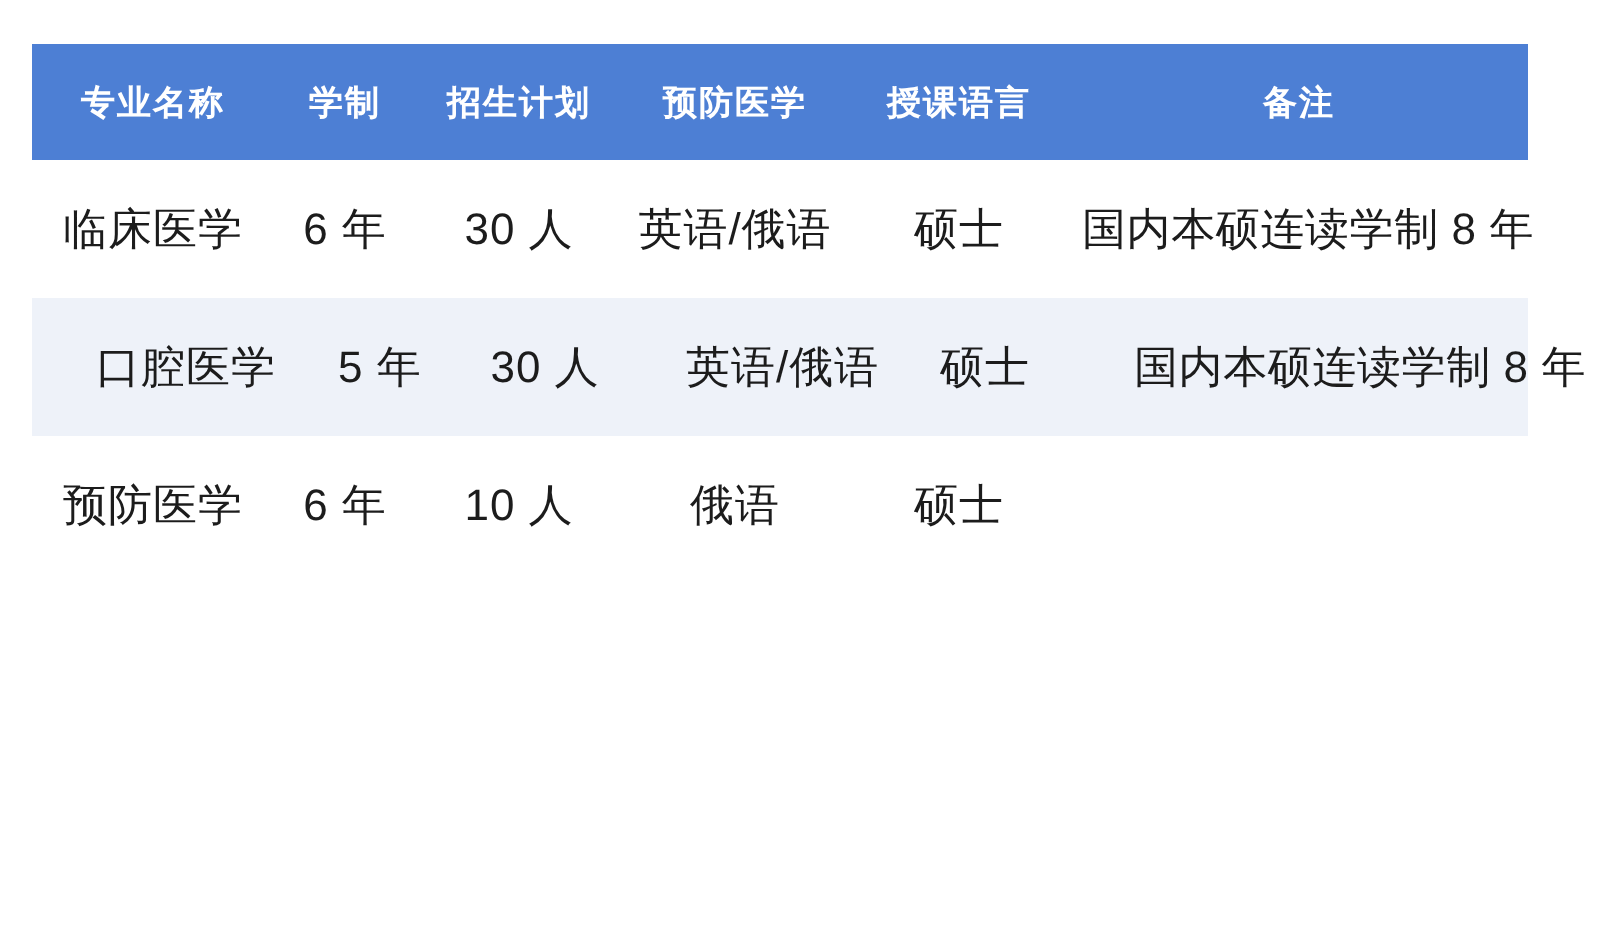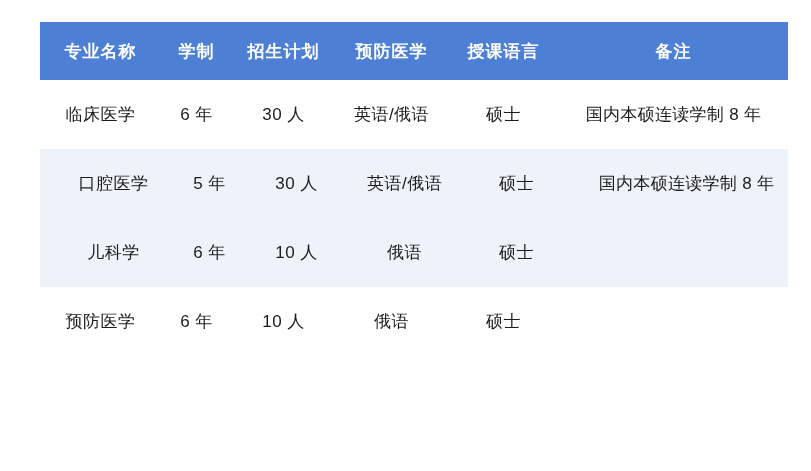--- a/index.html
+++ b/index.html
@@ -8,21 +8,21 @@
   }
   body {
     width: 811px;
     height: 471px;
     background: #ffffff;
     font-family: "Liberation Sans", "DejaVu Sans", sans-serif;
     overflow: hidden;
   }
   .table-wrap {
     position: absolute;
-    left: 40px;
+    left: 16px;
     top: 22px;
     width: 748px;
   }
   table.majors {
     border-collapse: collapse;
     width: 748px;
     table-layout: fixed;
   }
   table.majors col.c0 { width: 121px; }
   table.majors col.c1 { width: 71px; }
@@ -36,21 +36,21 @@
     color: #ffffff;
     font-size: 17px;
     font-weight: bold;
     height: 58px;
     text-align: center;
     vertical-align: middle;
     letter-spacing: 1px;
     padding: 0 4px;
   }
   tbody td {
-    font-size: 17px;
+    font-size: 22px;
     color: #1c1c1c;
     height: 69px;
     text-align: center;
     vertical-align: middle;
     padding: 0 6px;
     letter-spacing: 0.5px;
     white-space: nowrap;
   }
   tbody tr.odd td {
     background: #ffffff;
@@ -98,28 +98,20 @@
         <td class="note">国内本硕连读学制 8 年</td>
       </tr>
       <tr class="even">
         <td>口腔医学</td>
         <td>5 年</td>
         <td>30 人</td>
         <td>英语/俄语</td>
         <td>硕士</td>
         <td class="note">国内本硕连读学制 8 年</td>
       </tr>
-      <tr class="even">
-        <td>儿科学</td>
-        <td>6 年</td>
-        <td>10 人</td>
-        <td>俄语</td>
-        <td>硕士</td>
-        <td class="note"></td>
-      </tr>
       <tr class="odd">
         <td>预防医学</td>
         <td>6 年</td>
         <td>10 人</td>
         <td>俄语</td>
         <td>硕士</td>
         <td class="note"></td>
       </tr>
     </tbody>
   </table>

